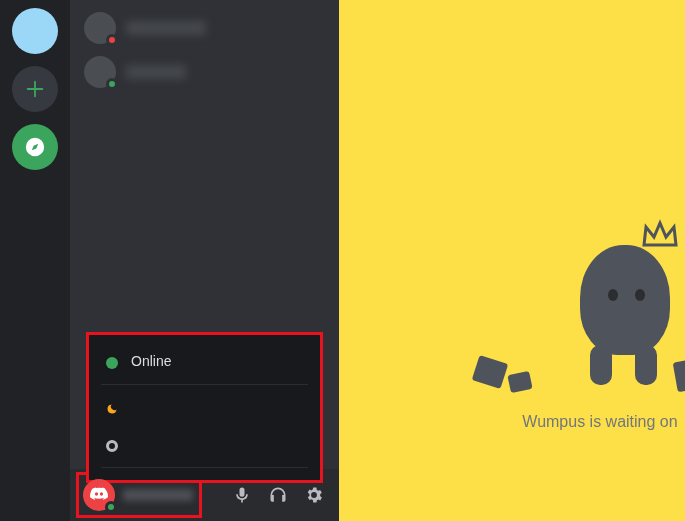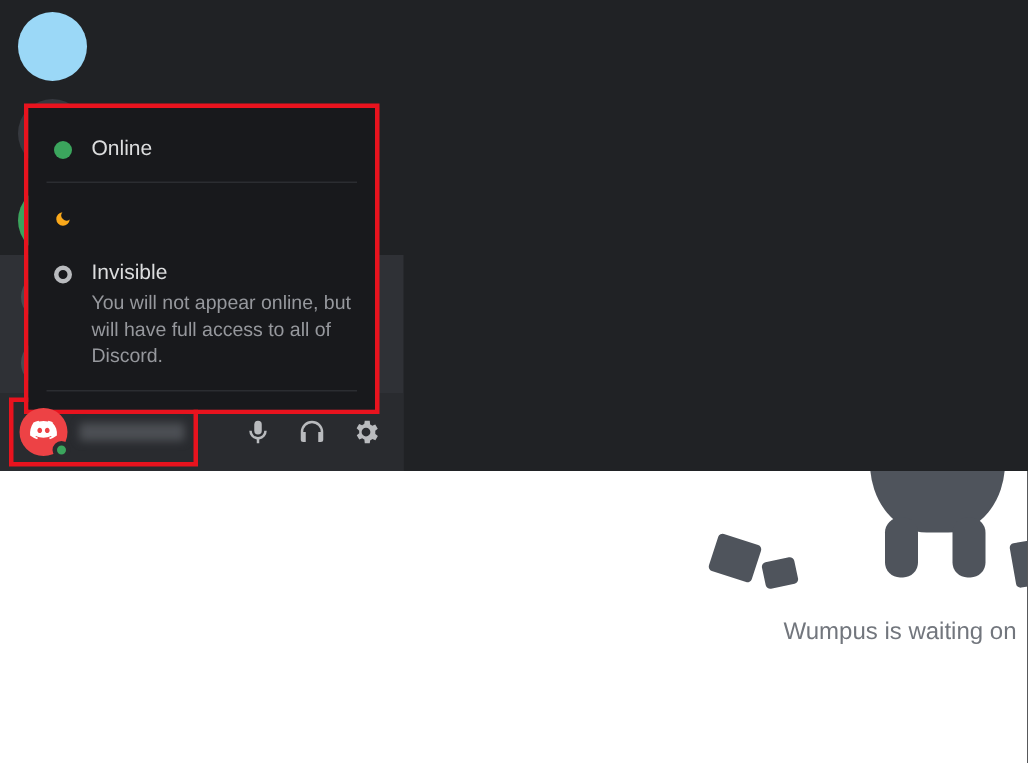--- a/index.html
+++ b/index.html
@@ -1,17 +1,17 @@
 <!DOCTYPE html>
 <html><head>
 <meta charset="utf-8">
 <style>
   * { box-sizing: border-box; margin: 0; padding: 0; }
   html, body { width: 685px; height: 521px; overflow: hidden; font-family: "Helvetica Neue", Arial, sans-serif; background:#202225; }
-  .app { display:flex; height:100%; width:100%;flex-direction:column; }
+  .app { display:flex; height:100%; width:100%; }
 
   
   .rail { width:70px; background:#202225; display:flex; flex-direction:column; align-items:center; padding-top:8px; gap:12px; }
   .server { width:46px; height:46px; border-radius:50%; display:flex; align-items:center; justify-content:center; cursor:pointer; }
   .server.selected { background:#9bd8f7; }
   .server.dark { background:#36393f; }
   .server.add svg path { stroke:#3ba55d; }
   .server.explore { background:#3ba55d; }
   .server.explore svg { fill:#fff; }
   .server.dark svg { fill:#3ba55d; }
@@ -44,21 +44,21 @@
   .userfoot { height:52px; background:#292b2f; display:flex; align-items:center; padding:0 10px 0 6px; gap:6px; }
   .ub { display:flex; align-items:center; gap:8px; padding:4px 6px 4px 4px; border:3px solid #e8131e; cursor:pointer; }
   .ub-ava { width:32px; height:32px; border-radius:50%; background:#ed4245; display:flex; align-items:center; justify-content:center; position:relative; }
   .ub-ava svg { fill:#fff; width:20px; height:20px; }
   .ub-name { width:70px; height:12px; background:#4c4f54; filter:blur(3px); border-radius:2px; }
   .spacer { flex:1; }
   .ibtn { width:30px; height:30px; display:flex; align-items:center; justify-content:center; color:#b9bbbe; cursor:pointer; }
   .ibtn svg { fill:#b9bbbe; width:20px; height:20px; }
 
   
-  .main { flex:1; background:#ffffff; position:relative; overflow:hidden;text-decoration:underline; }
+  .main { flex:1; background:#fde047; position:relative; overflow:hidden;text-decoration:underline; }
   .empty { position:absolute; right:-40px; bottom:90px; text-align:center; color:#72767d; font-size:16px; }
   .wump { width:250px; height:170px; margin-bottom:18px; position:relative; }
   .char { position:absolute; left:90px; top:0; width:130px; height:160px; }
   .body1 { position:absolute; top:20px; left:15px; width:90px; height:110px; background:#4f545c; border-radius:48% 48% 42% 42%; }
   .leg { position:absolute; width:22px; height:40px; background:#4f545c; border-radius:10px; bottom:0; }
   .legL { left:25px; } .legR { left:70px; }
   .eye { position:absolute; width:10px; height:12px; background:#2b2d31; border-radius:50%; top:64px; }
   .eyeL { left:43px; } .eyeR { left:70px; }
   .crown { position:absolute; top:-6px; left:75px; }
   .crown svg { fill:none; stroke:#4f545c; stroke-width:3; }
@@ -114,24 +114,20 @@
           <div class="statusicon">
             <svg width="12" height="12" viewBox="0 0 24 24">
                 <path d="M21 12.8A9 9 0 1 1 11.2 3a7 7 0 0 0 9.8 9.8z" fill="#faa81a"></path>
               </svg>
           </div>
         </div>
         <div class="row">
           <div class="statusicon">
               <div class="ring"></div>
             </div>
-          <div class="texts">
-            <div class="label">Invisible</div>
-            <div class="desc">You will not appear online, but will have full access to all of Discord.</div>
-          </div>
         </div>
         <div class="sep"></div>
       </div>
     </div>
 
     <div class="userfoot">
       <div class="ub">
         <div class="ub-ava">
           <svg viewBox="0 0 24 24">
               <path d="M20 4.4A18 18 0 0 0 15.9 3l-.3.6a15 15 0 0 0-7.2 0L8.1 3A18 18 0 0 0 4 4.4C1.7 8 1 11.4 1.3 14.8a18 18 0 0 0 5.6 2.9l.7-1.1c-.7-.3-1.5-.6-2.1-1l.5-.4c3.8 1.8 8.1 1.8 12 0l.5.4c-.7.4-1.4.8-2.1 1l.7 1.1a18 18 0 0 0 5.6-2.9c.4-4-.7-7.4-3.7-10.4zM9 12.8c-1 0-1.9-1-1.9-2.1S8 8.6 9 8.6s1.9 1 1.9 2.1S10 12.8 9 12.8zm6 0c-1 0-1.9-1-1.9-2.1S14 8.6 15 8.6s1.9 1 1.9 2.1S16 12.8 15 12.8z"></path>

